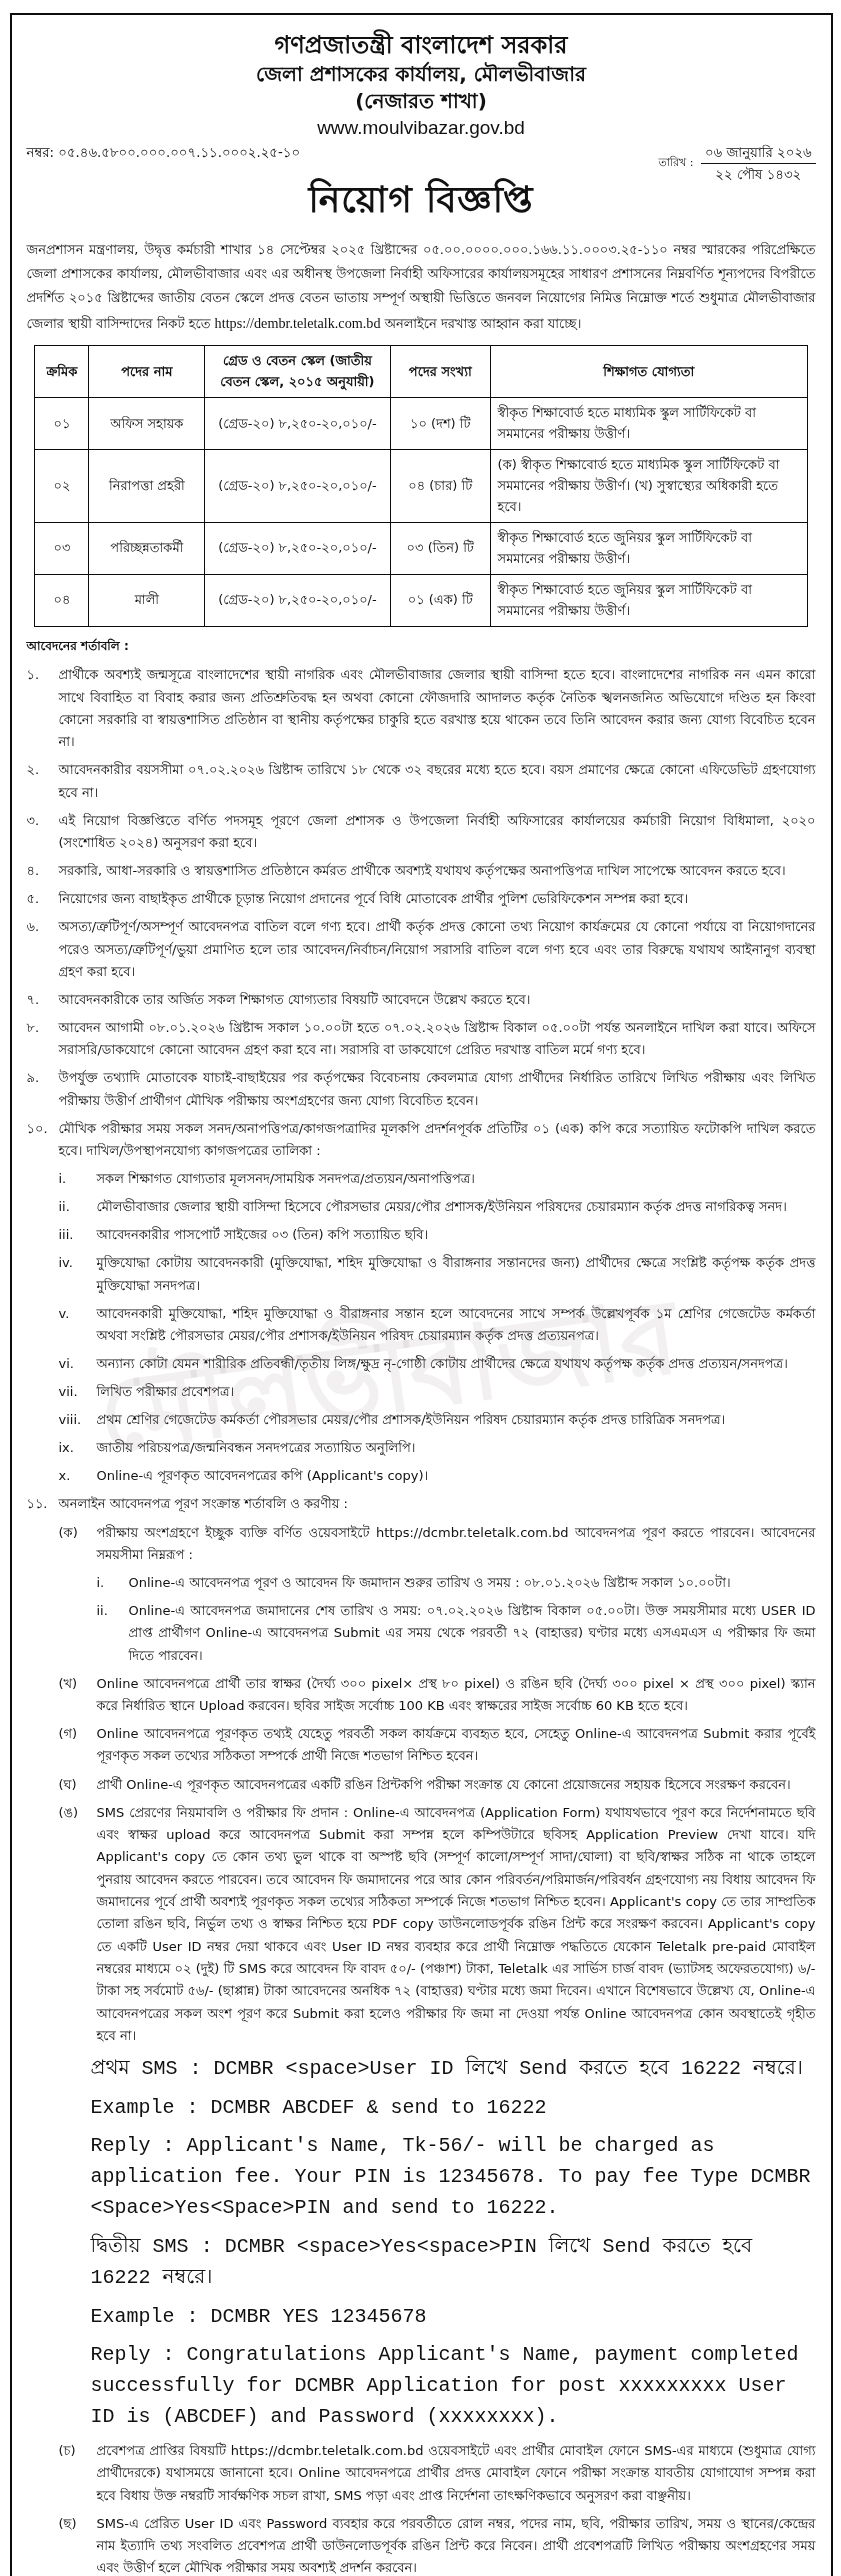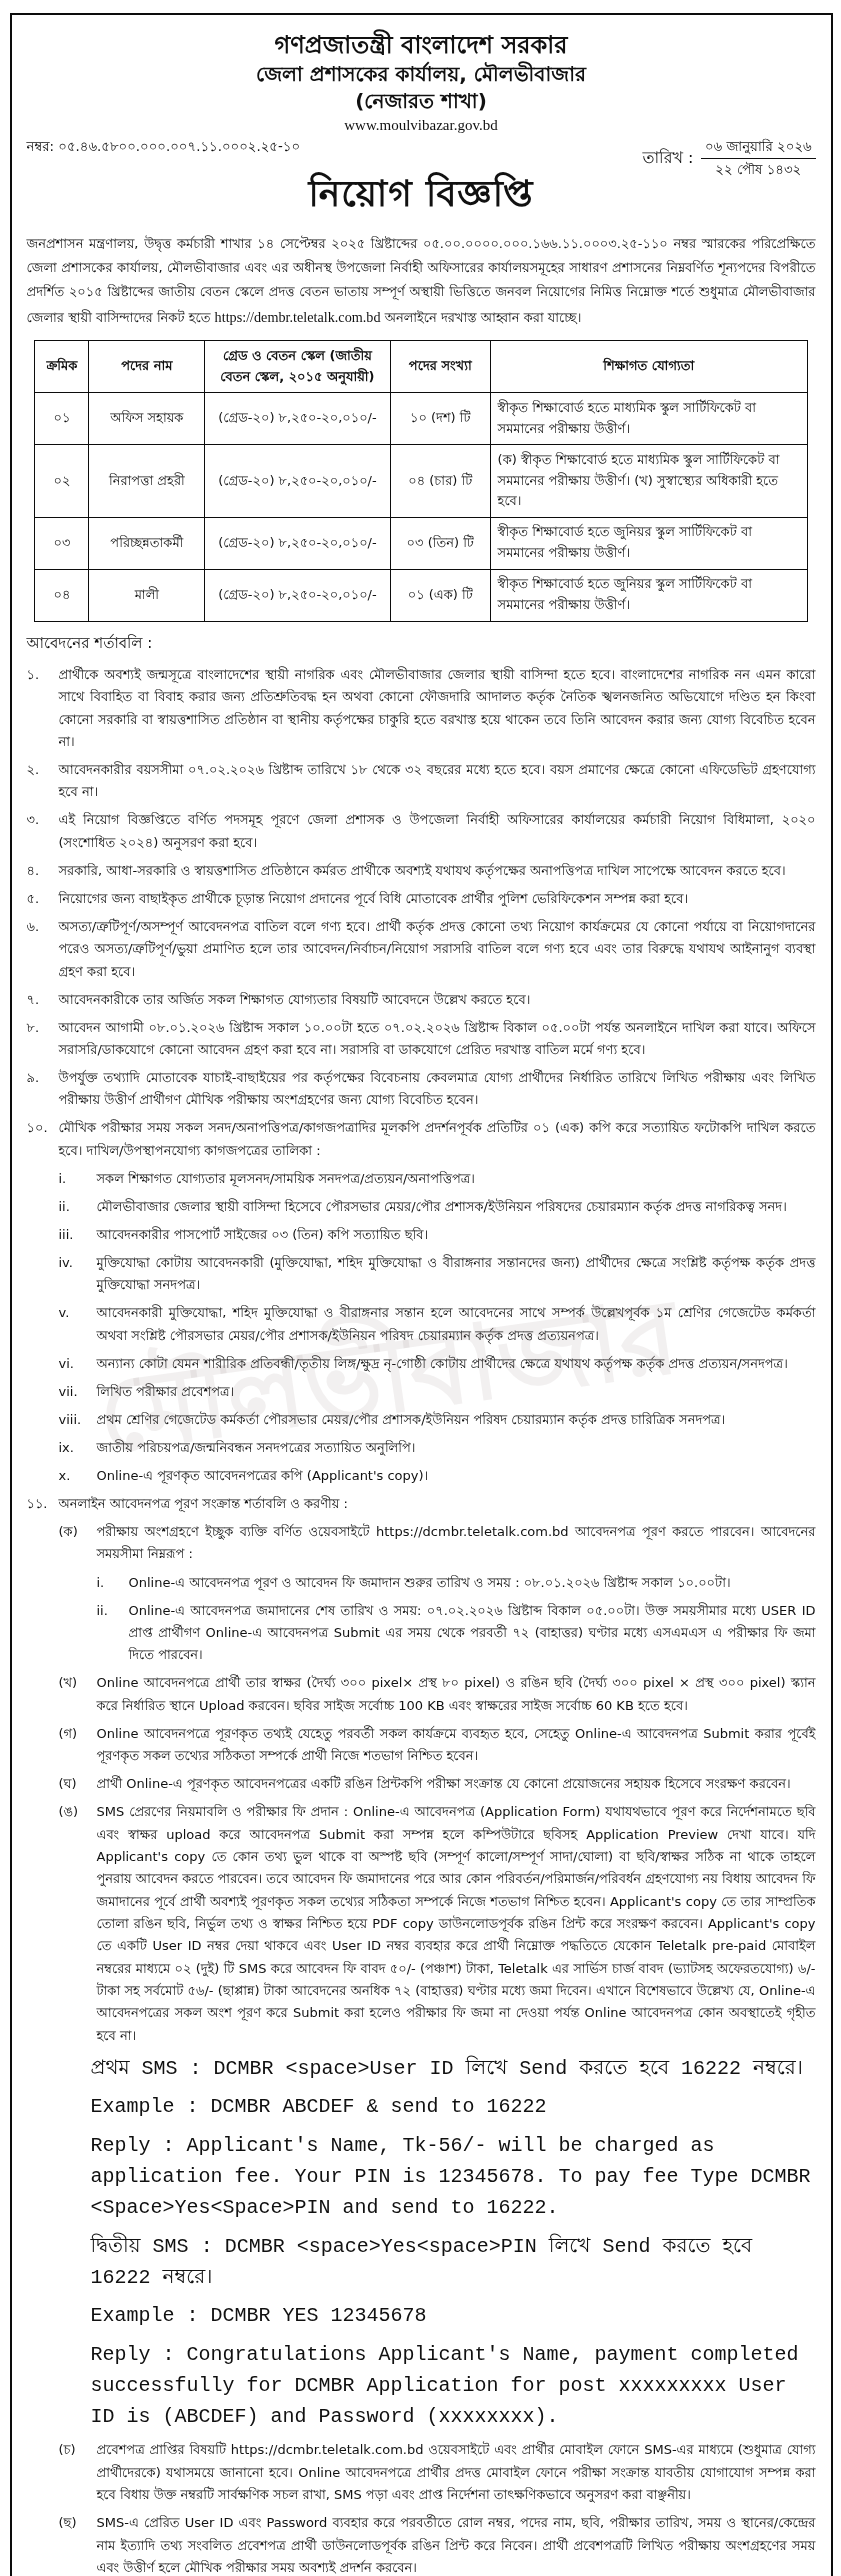--- a/index.html
+++ b/index.html
@@ -5,40 +5,40 @@
   html,body{margin:0;padding:0;background:#ffffff;}
   body{width:842px;font-family:"DejaVu Sans","Liberation Serif",sans-serif;color:#111;
        -webkit-font-smoothing:antialiased;}
   .page{margin:13.3px 9.5px 9.5px 9.5px;border:2.8px solid #0c0c0c;padding:9.5px 15px 13.3px 15px;
         position:relative;overflow:hidden;background:#fff;}
   
   .hdr{text-align:center;line-height:1.35;margin-top:3.8px;}
   .hdr .gov{font-size:24px;font-weight:bold;}
   .hdr .office{font-size:20px;font-weight:bold;}
   .hdr .section{font-size:20px;font-weight:bold;}
-  .hdr .site{font-size:15px;font-family:Liberation Serif, serif;}
+  .hdr .site{font-size:19px;font-family:Liberation Sans, sans-serif;}
   
   .memo{display:flex;justify-content:space-between;align-items:flex-start;margin-top:1.9px;font-size:13.3px;}
   .memo .no{white-space:nowrap;}
   .dateblk{display:flex;align-items:center;gap:7.6px;}
-  .dateblk .lbl{font-size:16px;}
+  .dateblk .lbl{font-size:11px;}
   .dstack{text-align:center;font-size:13.3px;line-height:1.5;}
   .dstack .g{border-bottom:1.4px solid #111;padding:0 3.8px 0.9px 3.8px;}
   .dstack .b{padding-top:0.9px;}
   .title{text-align:center;font-size:36px;font-weight:bold;margin:-13.3px 0 5.7px 0;letter-spacing:0.9px;}
   
   .intro{font-size:13px;line-height:1.85;text-align:justify;margin:1.9px 0 9.5px 0;}
   .intro .url{font-family:"Liberation Serif","DejaVu Serif",serif;font-size:14.2px;}
   
   table.jobs{border-collapse:collapse;width:98%;margin:3.8px auto 9.5px auto;font-size:13px;}
   table.jobs th,table.jobs td{border:1.5px solid #0c0c0c;padding:4.7px 6.6px;vertical-align:middle;line-height:1.6;}
   table.jobs th{font-weight:bold;text-align:center;}
   table.jobs td.c{text-align:center;white-space:nowrap;}
   
-  .cond-h{font-size:15px;font-weight:normal;margin:9.5px 0 7.6px 0;}
+  .cond-h{font-size:12px;font-weight:bold;margin:9.5px 0 7.6px 0;}
   .cond{display:flex;align-items:flex-start;font-size:13px;line-height:1.72;margin:0 0 5.7px 0;
         text-align:justify;}
   .cond .m{flex:0 0 32px;text-align:left;}
   .cond.ind1{padding-left:32px;}
   .cond.ind1 .m{flex:0 0 38px;}
   .cond.ind2{padding-left:70px;}
   .cond.ind2 .m{flex:0 0 32px;}
   .cond .t{flex:1 1 auto;}
   .cond.sms{font-family:Liberation Mono, monospace;font-size:20px;line-height:1.55;
             margin-bottom:7.6px;text-align:left;}

